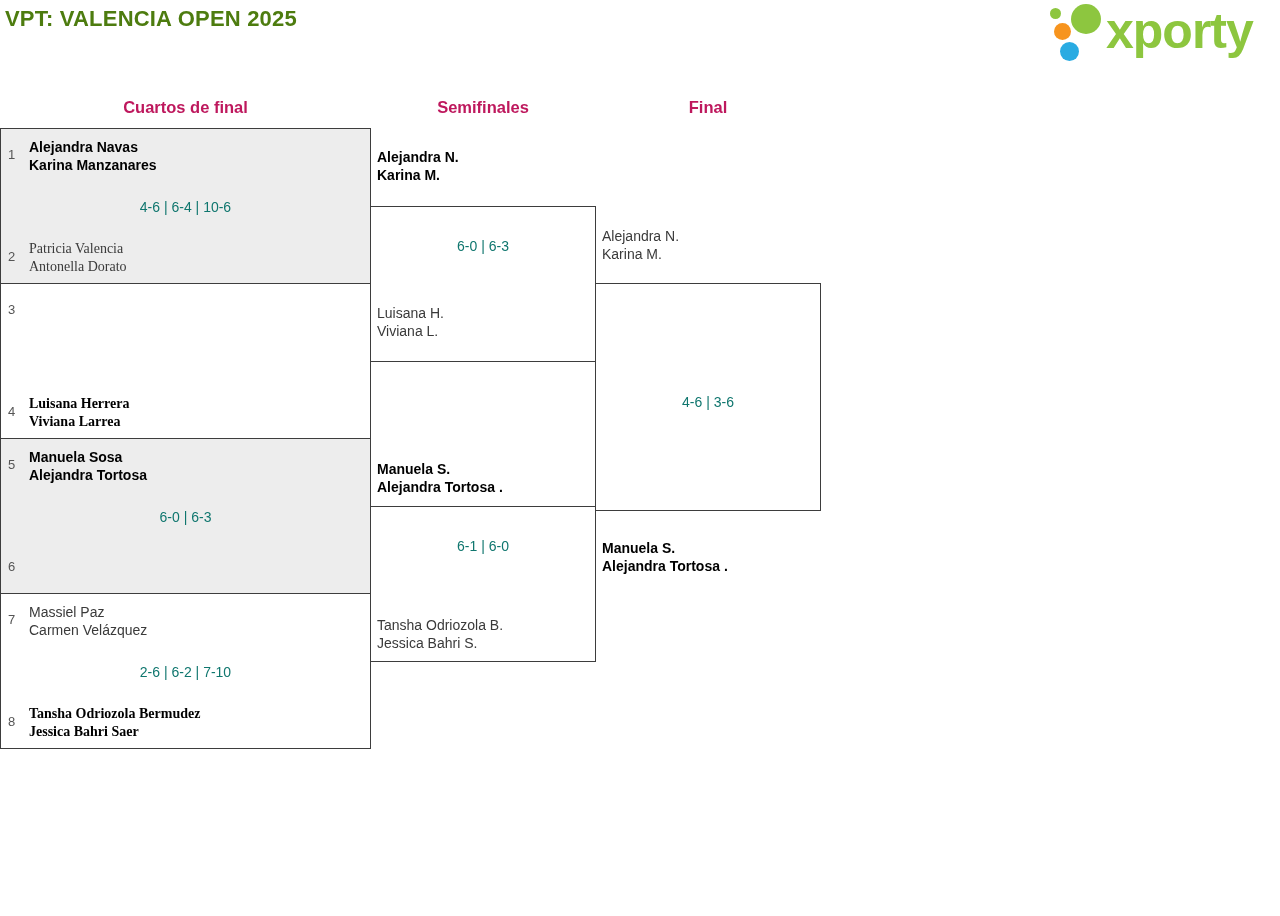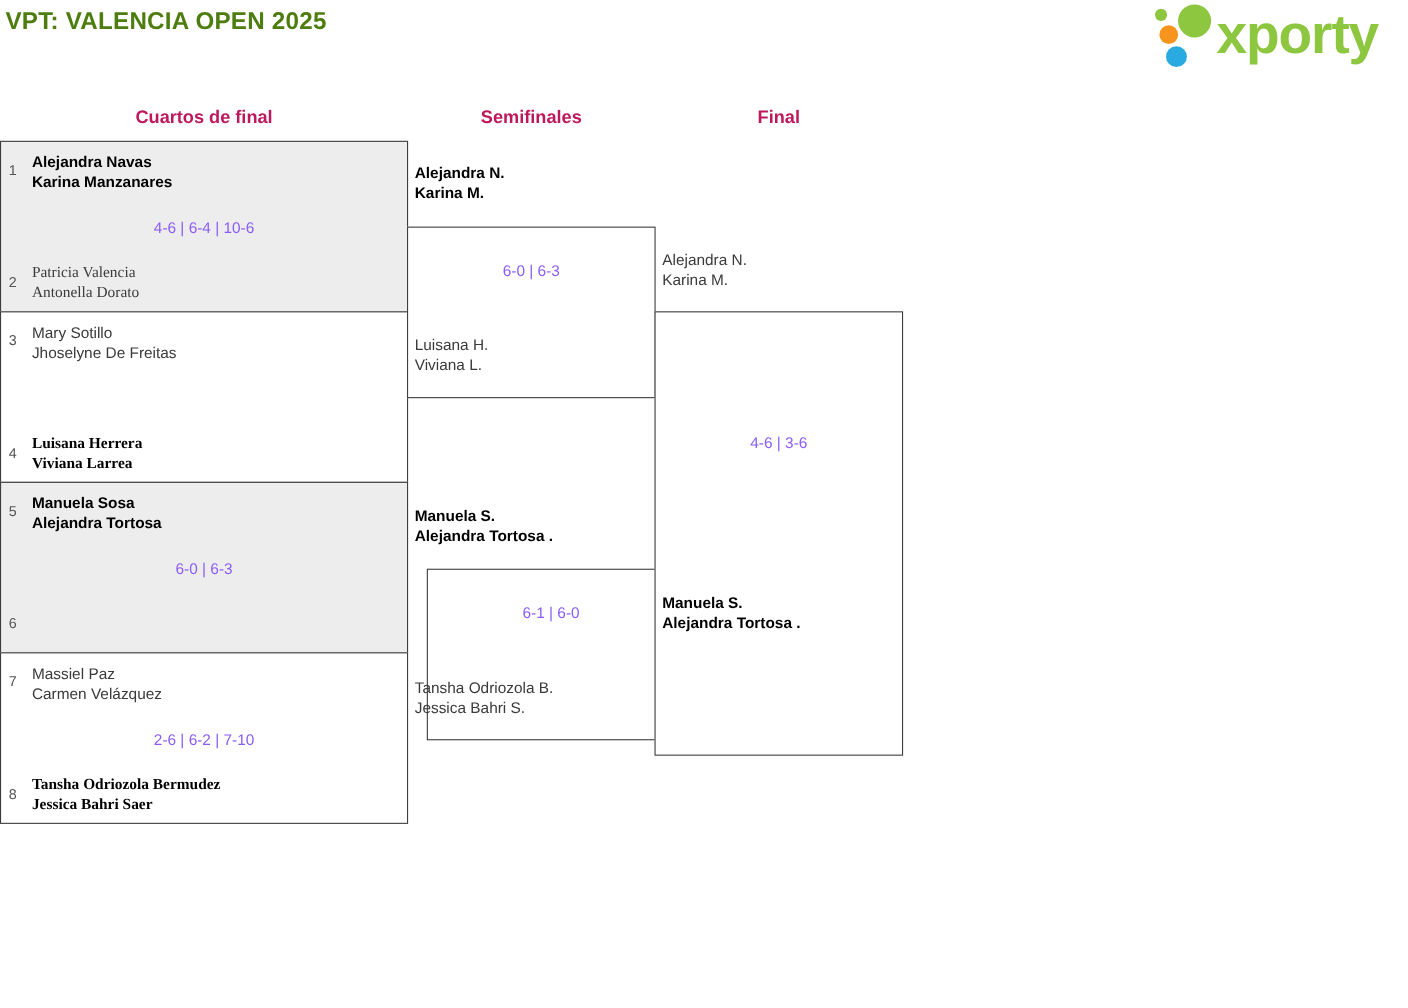--- a/index.html
+++ b/index.html
@@ -30,33 +30,33 @@
 
   
   .box { position:absolute; border:1px solid #3d3d3d; background:#fff; }
   .qf { left:0; width:371px; height:156px; }
   .m1 { top:128px; background:#ededed; }
   .m2 { top:283px; background:#fff; }
   .m3 { top:438px; background:#ededed; }
   .m4 { top:593px; background:#fff; }
   .sfb { left:370px; width:226px; height:156px; }
   .sfb1 { top:206px; }
-  .sfb2 { top:517px;margin-left:18px; }
-  .fb { left:595px; width:226px; height:404px; top:283px; }
+  .sfb2 { top:506px; }
+  .fb { left:595px; width:226px; height:228px; top:283px; }
 
   
   .team { position:absolute; font-size:14px; line-height:18px; color:#3a3a3a; }
   .team .ln { white-space:nowrap; }
   .bold { font-weight:700; color:#000; }
   .seed { position:absolute; left:7px; font-size:13px; color:#555; }
   .s-top { top:18px; }
   .s-bottom { top:120px; }
   .qf .t-top { left:28px; top:9px; }
   .qf .t-bottom { left:28px; top:111px;font-family:Liberation Serif, serif; }
-  .score { position:absolute; left:0; width:100%; text-align:center; font-size:14px; color:#8b5cf6; white-space:nowrap; }
+  .score { position:absolute; left:0; width:100%; text-align:center; font-size:14px; color:#0f766e; white-space:nowrap; }
   .qf .score { top:70px; }
   .sfb .score { top:31px; }
   .fb .score { top:110px; }
 
   
   .lbl { position:absolute; }
   .sf1-top { left:377px; top:148px; }
   .sf1-bot { left:377px; top:304px; }
   .sf2-top { left:377px; top:460px; }
   .sf2-bot { left:377px; top:616px; }
@@ -93,24 +93,20 @@
     <div class="score">4-6 | 6-4 | 10-6</div>
     <span class="seed s-bottom">2</span>
     <div class="team t-bottom">
       <div class="ln">Patricia Valencia</div>
       <div class="ln">Antonella Dorato</div>
     </div>
   </div>
 
   <div class="box qf m2">
     <span class="seed s-top">3</span>
-    <div class="team t-top">
-      <div class="ln">Mary Sotillo</div>
-      <div class="ln">Jhoselyne De Freitas</div>
-    </div>
     <span class="seed s-bottom">4</span>
     <div class="team t-bottom bold">
       <div class="ln">Luisana Herrera</div>
       <div class="ln">Viviana Larrea</div>
     </div>
   </div>
 
   <div class="box qf m3">
     <span class="seed s-top">5</span>
     <div class="team t-top bold">

